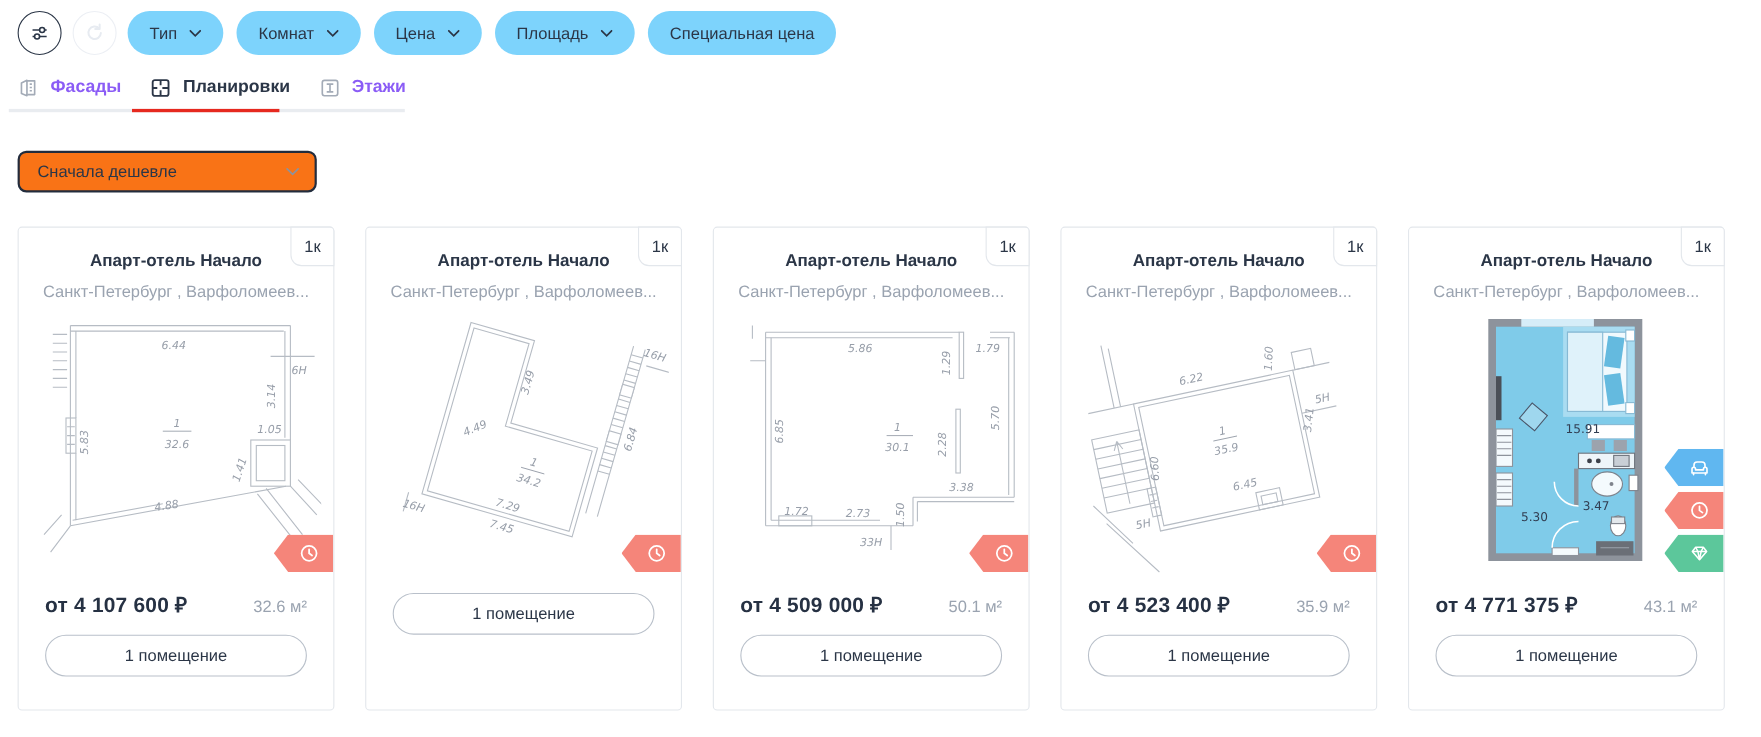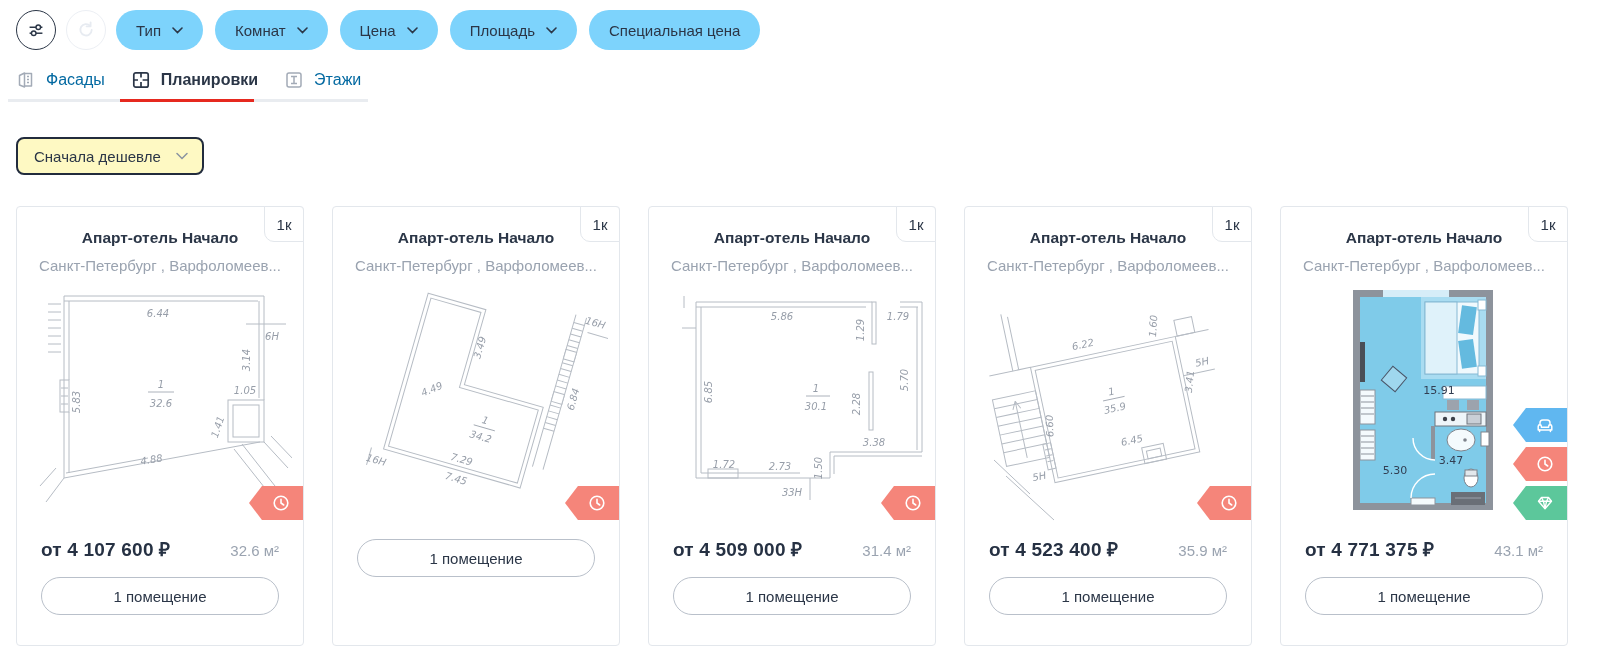--- a/index.html
+++ b/index.html
@@ -12,28 +12,28 @@
     display:flex; align-items:center; justify-content:center; cursor:pointer; }
   .circle-btn.primary { border:1.5px solid #2b3647; }
   .circle-btn.muted   { border:1.5px solid #eceff4; }
   .pill { height:40px; padding:0 20px; border:none; border-radius:20px; background:#7dd3fc;
     display:inline-flex; align-items:center; gap:11px; font-size:15px; color:#2b3647; cursor:pointer;
     font-family:"Liberation Sans", sans-serif; }
   .pill + .pill { margin-left:2px; }
 
   
   .tabs { display:flex; gap:26px; margin:20px 0 0 16px; width:fit-content; }
-  .tab { display:flex; align-items:center; gap:10px; font-size:16px; cursor:pointer; color:#0369a1; }
+  .tab { display:flex; align-items:center; gap:10px; font-size:16px; cursor:pointer; color:#8b5cf6;font-weight:bold; }
   .tab.active { color:#2b3647; font-weight:700; }
   .tab-track { position:relative; margin:9px 0 0 8px; width:360px; height:3px; background:#e9ecf0; }
   .tab-indicator { position:absolute; left:112px; width:134px; height:3px; background:#e6291f; }
 
   
-  .sort { margin:35px 0 0 16px; width:188px; height:38px; border:2px solid #222c3d; border-radius:8px;
-    background:#fef9c3; display:flex; align-items:center; justify-content:space-between; padding:0 14px 0 16px;
+  .sort { margin:35px 0 0 16px; width:272px; height:38px; border:2px solid #222c3d; border-radius:8px;
+    background:#f97316; display:flex; align-items:center; justify-content:space-between; padding:0 14px 0 16px;
     font-size:15px; color:#2b3647; cursor:pointer; }
 
   
   .cards { display:flex; gap:28px; padding:0 16px; margin-top:31px; }
   .card { position:relative; width:288px; height:440px; background:#fff;
     border:1px solid #e3e7ec; border-radius:4px; padding-top:22px; }
   .room-badge { position:absolute; top:-1px; right:-1px; width:40px; height:36px; background:#fff;
     border:1px solid #e3e7ec; border-radius:0 4px 0 10px; display:flex; align-items:center;
     justify-content:center; font-size:15px; color:#2b3647; }
   .card-title { text-align:center; font-size:15.5px; font-weight:700; color:#2b3647; }
@@ -285,21 +285,21 @@
             <g stroke="#ffffff" stroke-width="1.6" fill="none" stroke-linecap="round">
               <circle cx="10" cy="10" r="6.8"></circle>
                 <path d="M10 6.4 V10 l2.7 2"></path>
             </g>
           </svg>
         </div>
       </div>
     </div>
     <div class="price-row">
       <span class="price">от 4 509 000 ₽</span>
-      <span class="area">31.4 м²</span>
+      <span class="area">50.1 м²</span>
     </div>
     <button class="rooms-btn">1 помещение</button>
   </article>
 
   <article class="card">
     <div class="room-badge">1к</div>
     <h3 class="card-title">Апарт-отель Начало</h3>
     <div class="card-loc">Санкт-Петербург , Варфоломеев...</div>
     <div class="plan-wrap">
       <svg class="plan-svg" width="264" height="242" viewBox="0 0 264 242">

